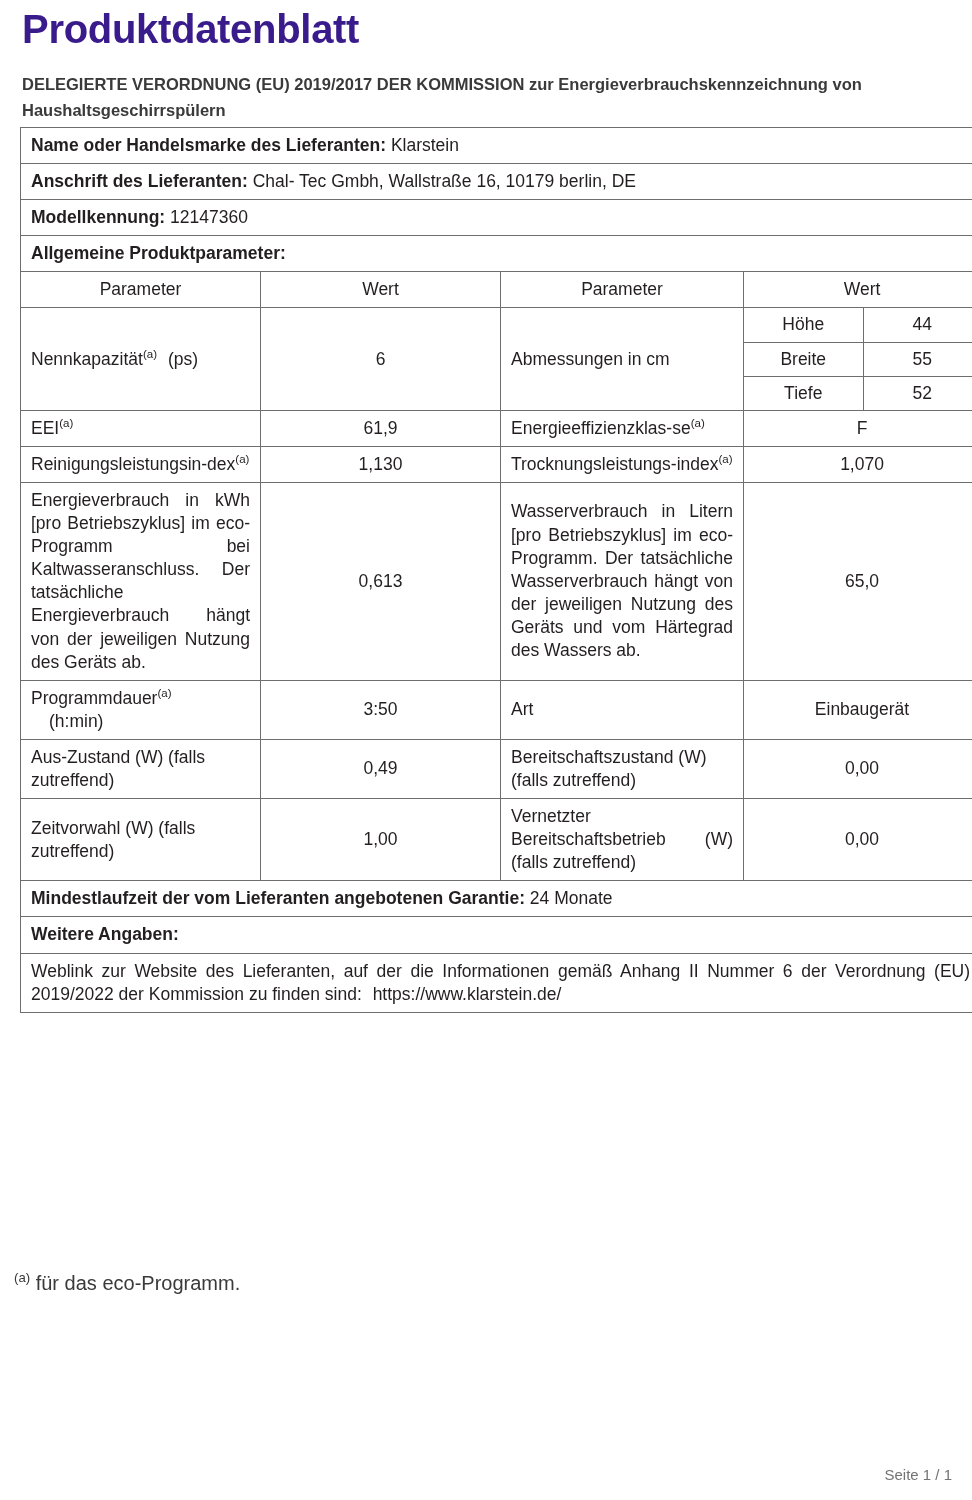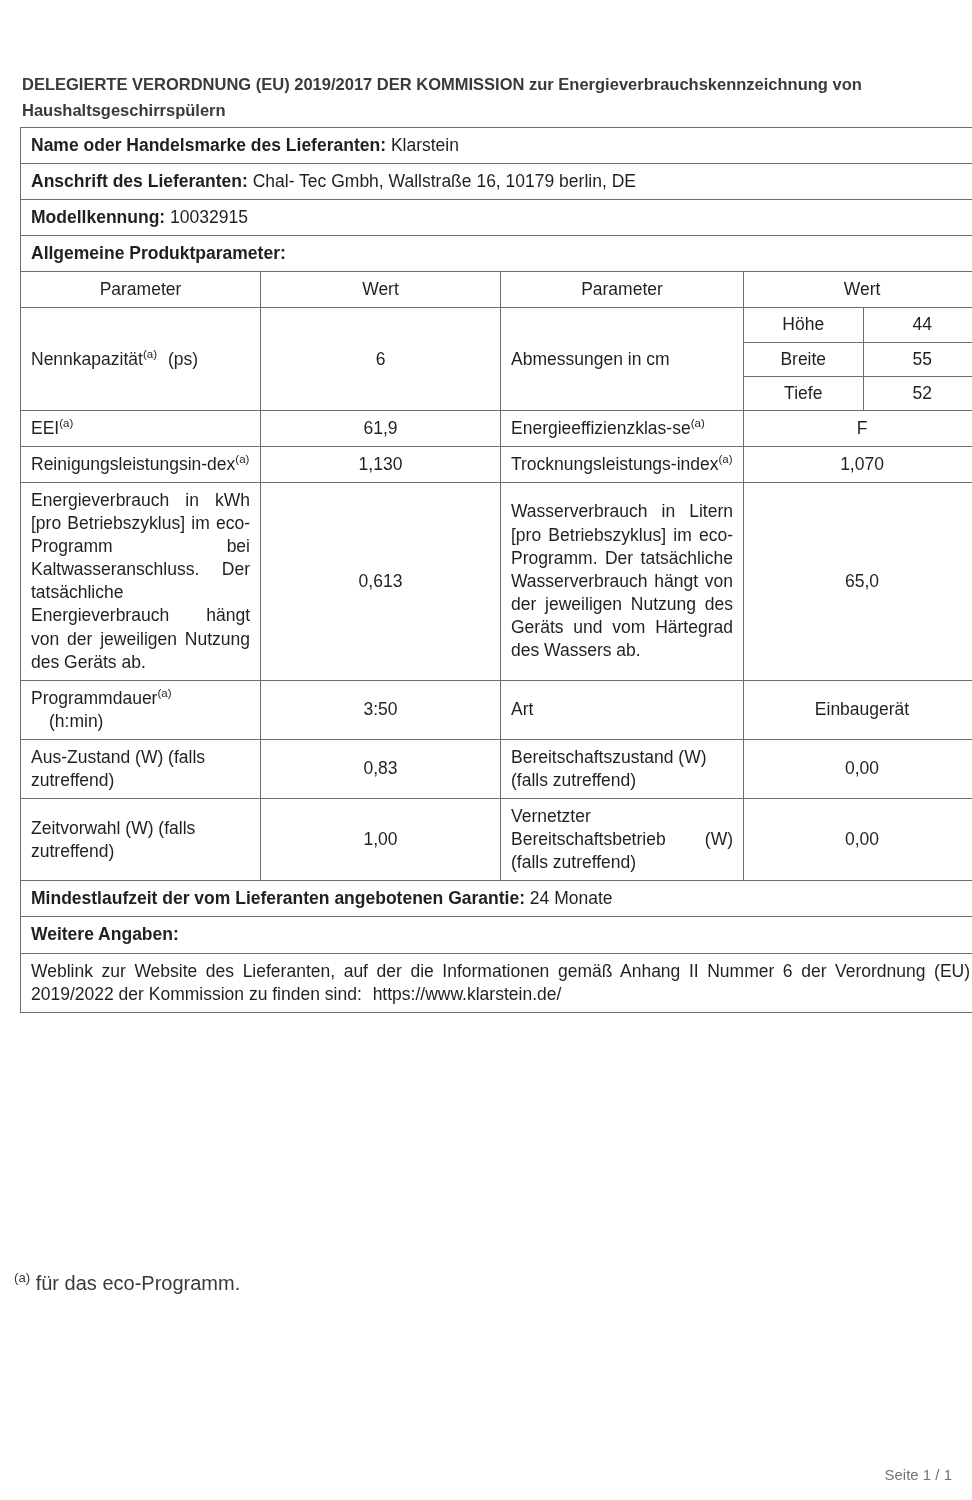--- a/index.html
+++ b/index.html
@@ -86,20 +86,21 @@
   .pagenum {
     position:absolute; right: 20px; top: 1466px;
     font-size: 15px; color:#737373;
   }
 </style>
 </head>
 <body>
 
 <div class="page">
 
+  <div class="title">Produktdatenblatt</div>
   <div class="subtitle">DELEGIERTE VERORDNUNG (EU) 2019/2017 DER KOMMISSION zur Energieverbrauchskennzeichnung von Haushaltsgeschirrspülern</div>
 
   <table class="tbl">
     <colgroup>
       <col style="width:240px">
       <col style="width:240px">
       <col style="width:243px">
       <col style="width:119px">
       <col style="width:118px">
     </colgroup>
@@ -115,21 +116,21 @@
       <tr>
         <td colspan="5">
           <span class="lbl">Anschrift des Lieferanten:</span>
           <span class="val">Chal- Tec Gmbh, Wallstraße 16, 10179 berlin, DE</span>
         </td>
       </tr>
 
       <tr>
         <td colspan="5">
           <span class="lbl">Modellkennung:</span>
-          <span class="val">10032915</span>
+          <span class="val">12147360</span>
         </td>
       </tr>
 
       <tr>
         <td colspan="5">
           <span class="lbl">Allgemeine Produktparameter:</span>
         </td>
       </tr>
 
       <tr class="hdr">
@@ -205,21 +206,21 @@
           <span class="indent2">(h:min)</span>
         </td>
         <td class="c-center">3:50</td>
         <td>Art</td>
         <td class="c-center" colspan="2">Einbaugerät</td>
       </tr>
 
 
       <tr>
         <td>Aus-Zustand (W) (falls zutreffend)</td>
-        <td class="c-center">0,83</td>
+        <td class="c-center">0,49</td>
         <td>Bereitschaftszustand (W) (falls zutreffend)</td>
         <td class="c-center" colspan="2">0,00</td>
       </tr>
 
       <tr>
         <td>Zeitvorwahl (W) (falls zutreffend)</td>
         <td class="c-center">1,00</td>
         <td class="c-just">Vernetzter Bereitschaftsbetrieb (W) (falls zutreffend)</td>
         <td class="c-center" colspan="2">0,00</td>
       </tr>

